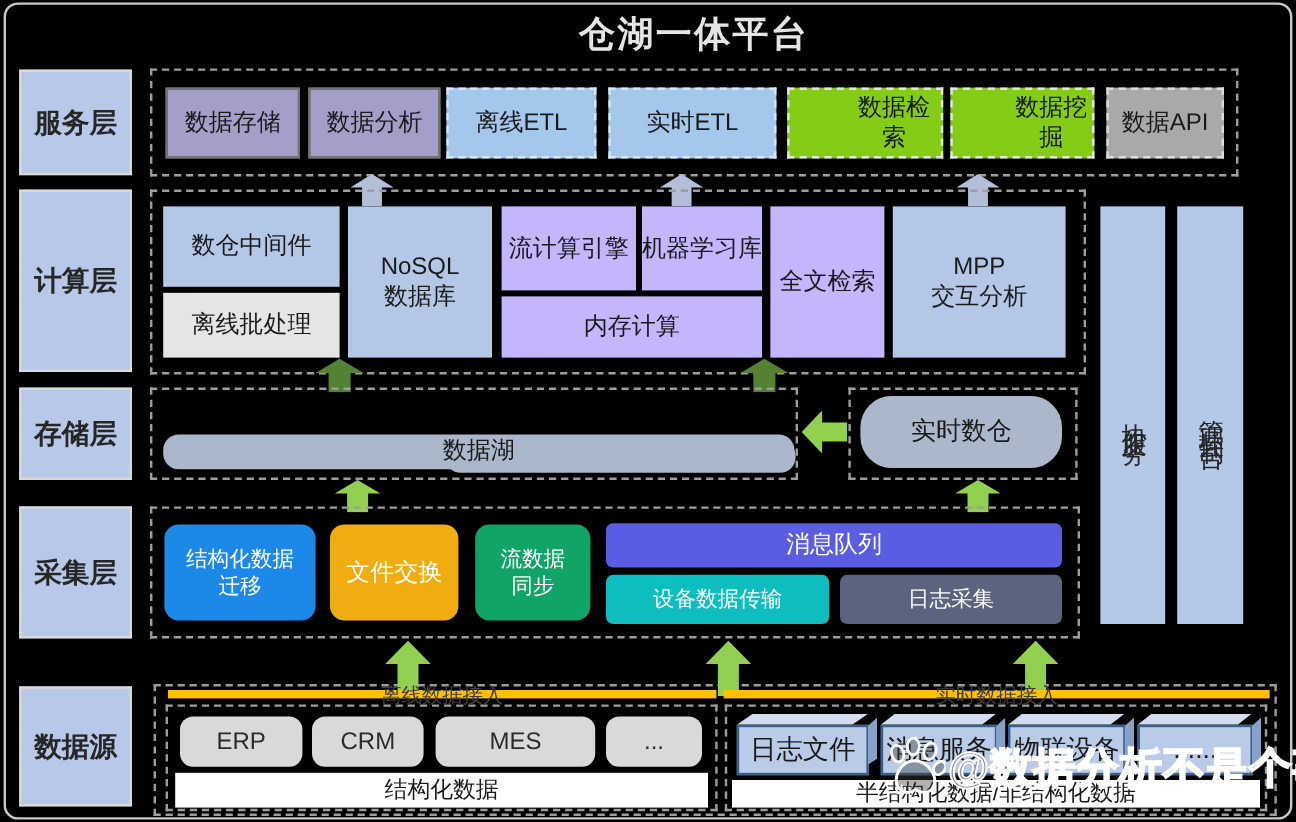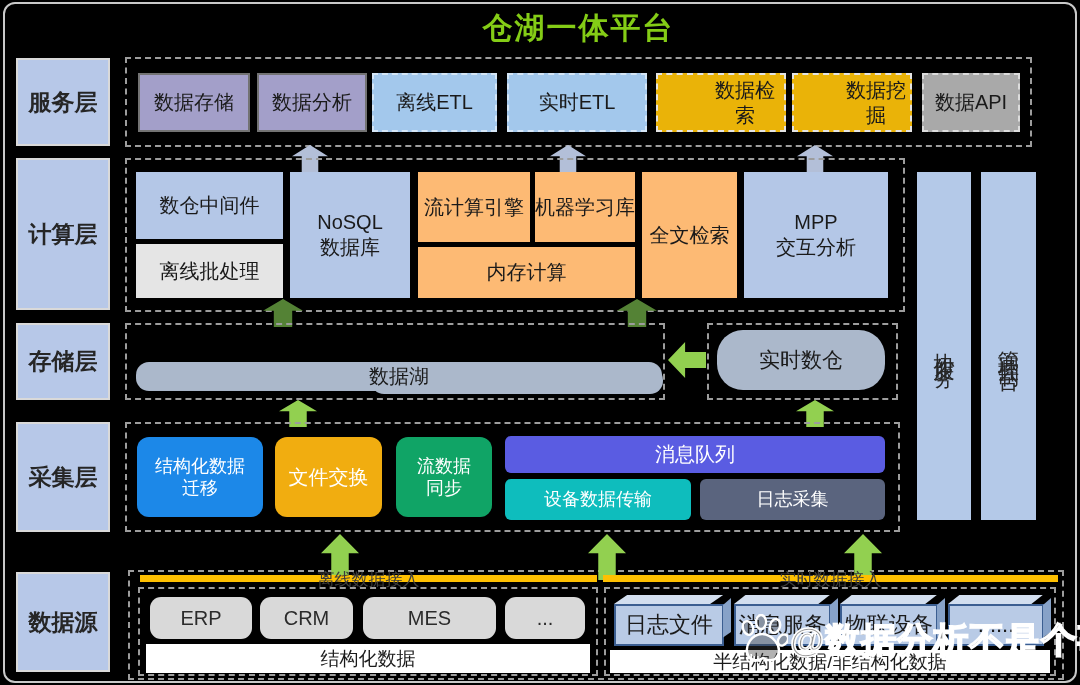--- a/index.html
+++ b/index.html
@@ -2,37 +2,37 @@
 <html><head>
 <meta charset="utf-8">
 <style>
   html,body{margin:0;padding:0;background:#000;}
   .canvas{
     position:relative;width:1080px;height:685px;background:#000;overflow:hidden;
     font-family:"Liberation Sans","DejaVu Sans",sans-serif;
   }
   .frame{position:absolute;left:3px;top:2px;right:3px;bottom:2px;border:2px solid #c9c9c9;border-radius:12px;}
   .title{position:absolute;left:125px;top:8px;width:907px;text-align:center;
-    font-size:30px;font-weight:bold;color:#84cc16;letter-spacing:2px;}
+    font-size:30px;font-weight:bold;color:#e5e5e5;letter-spacing:2px;}
   
   .lbl{position:absolute;left:16px;width:94px;background:#b7c8e8;border:2px solid #d9d9d9;
     display:flex;align-items:center;justify-content:center;font-size:23px;font-weight:600;color:#262626;box-sizing:border-box;}
   
   .dash{position:absolute;border:2px dashed #9d9d9d;box-sizing:border-box;}
   
   .bx{position:absolute;display:flex;align-items:center;justify-content:center;text-align:center;
     font-size:20px;color:#1a1a1a;box-sizing:border-box;line-height:1.25;}
   .ml{white-space:pre-line;}
   .purple{background:#a39fc9;border:2px solid #737373;}
   .bluedash{background:#a3c8ec;border:2px dashed #d5e6f6;}
-  .graydash{background:#eab308;border:2px dashed #e4e4e4;padding-left:48px;}
+  .graydash{background:#84cc16;border:2px dashed #e4e4e4;padding-left:48px;}
   .dgraydash{background:#a9a9a9;border:2px dashed #dcdcdc;}
   .cblue{background:#b4c7e7;}
   .cblue2{background:#e5e5e5;}
-  .cyellow{background:#fdba74;}
+  .cyellow{background:#c4b5fd;}
   .sbar{background:#abb8cb;border-radius:13px;}
   .white-bar{background:#ffffff;font-size:19px;color:#1a1a1a;}
   .wtxt{color:#ffffff;font-weight:500;}
   
   .arrow-up{position:absolute;clip-path:polygon(50% 0,100% 42%,73% 42%,73% 100%,27% 100%,27% 42%,0 42%);}
   .arrow-left{position:absolute;clip-path:polygon(0 50%,45% 0,45% 28%,100% 28%,100% 72%,45% 72%,45% 100%);}
   .a-gray{background:#b3bfd8;}
   .a-dgreen{background:#548235;}
   .a-lgreen{background:#92d050;}
   

